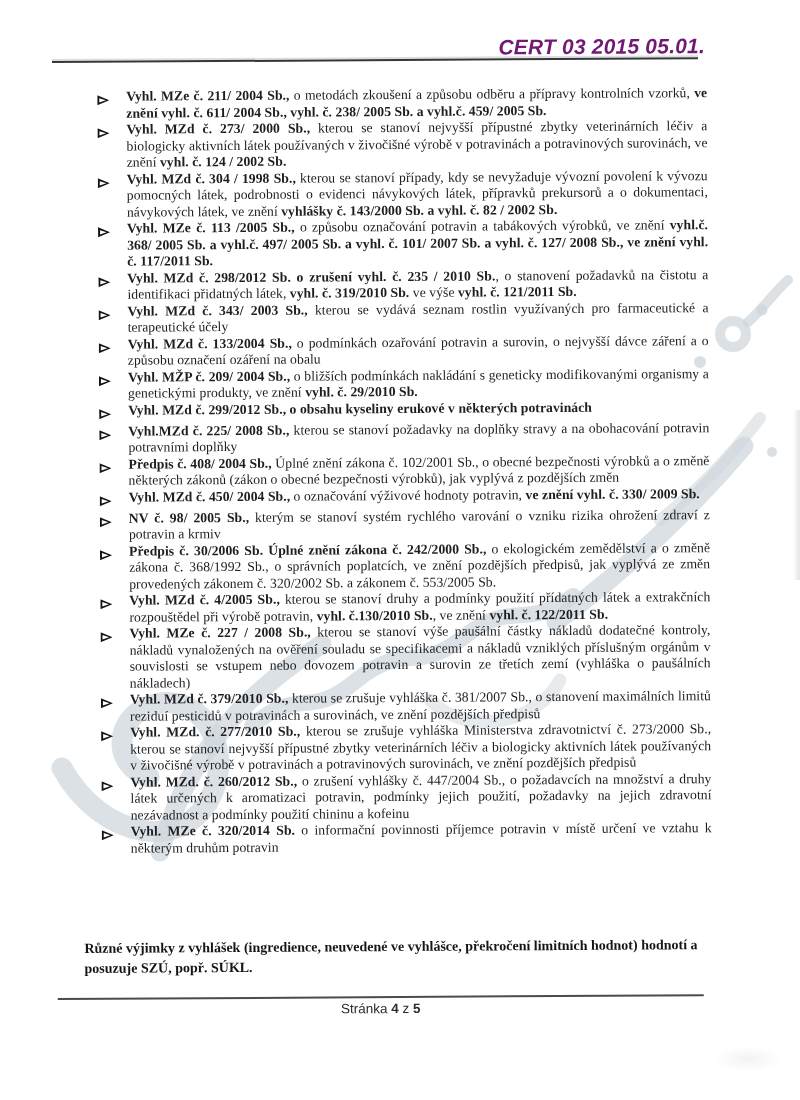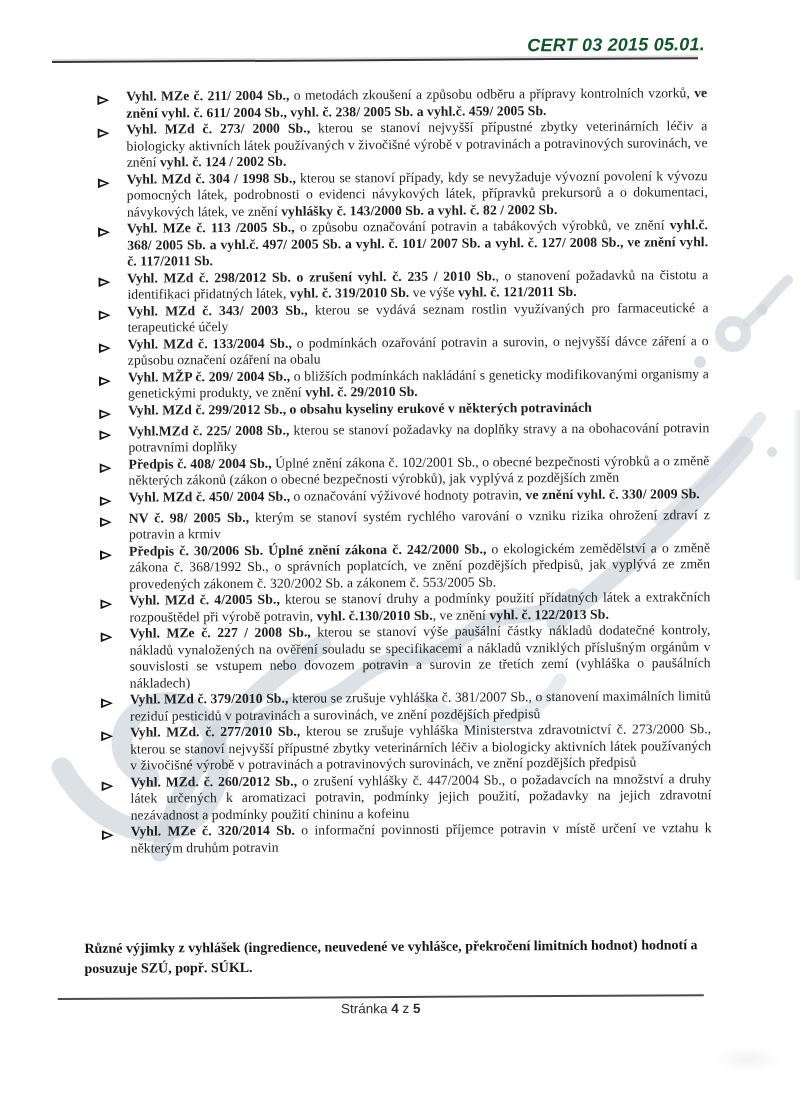--- a/index.html
+++ b/index.html
@@ -29,22 +29,22 @@
   
   .tilt {
     position:absolute; inset:0; z-index:1;
     transform:rotate(-0.35deg);
     transform-origin:400px 550px;
   }
   .doc-code {
     position:absolute; top:36px; right:92px;
     font-family:"Liberation Sans","DejaVu Sans",sans-serif;
     font-style:italic; font-weight:bold;
-    font-size:18px; letter-spacing:.2px;
-    color:#14532d;
+    font-size:21px; letter-spacing:.2px;
+    color:#701a75;
   }
   .hrule {
     position:absolute; top:59px; left:55px; width:646px; height:2px;
     background:#36373b;
     box-shadow:0 -2px 0 rgba(70,70,72,.18);
   }
   .list {
     position:absolute; top:87px; left:100px; width:610px;
   }
   .item { display:flex; }
@@ -199,21 +199,21 @@
             <polygon points="0,0.5 12,5.5 0,10.5" fill="#141414"></polygon>
             <polygon points="2,3.3 8.6,5.5 2,7.7" fill="#ffffff"></polygon>
           </svg></span>
     <span class="itext"><span class="b">Předpis č. 30/2006 Sb. Úplné znění zákona č. 242/2000 Sb., </span><span>o ekologickém zemědělství a o změně zákona č. 368/1992 Sb., o správních poplatcích, ve znění pozdějších předpisů, jak vyplývá ze změn provedených zákonem č. 320/2002 Sb. a zákonem č. 553/2005 Sb.</span></span>
   </div>
       <div class="item">
     <span class="bullet"><svg width="12" height="11" viewBox="0 0 12 11" aria-hidden="true">
             <polygon points="0,0.5 12,5.5 0,10.5" fill="#141414"></polygon>
             <polygon points="2,3.3 8.6,5.5 2,7.7" fill="#ffffff"></polygon>
           </svg></span>
-    <span class="itext"><span class="b">Vyhl. MZd č. 4/2005 Sb., </span><span>kterou se stanoví druhy a podmínky použití přídatných látek a extrakčních rozpouštědel při výrobě potravin, </span><span class="b">vyhl. č.130/2010 Sb.</span><span>, ve znění </span><span class="b">vyhl. č. 122/2013 Sb.</span></span>
+    <span class="itext"><span class="b">Vyhl. MZd č. 4/2005 Sb., </span><span>kterou se stanoví druhy a podmínky použití přídatných látek a extrakčních rozpouštědel při výrobě potravin, </span><span class="b">vyhl. č.130/2010 Sb.</span><span>, ve znění </span><span class="b">vyhl. č. 122/2011 Sb.</span></span>
   </div>
       <div class="item">
     <span class="bullet"><svg width="12" height="11" viewBox="0 0 12 11" aria-hidden="true">
             <polygon points="0,0.5 12,5.5 0,10.5" fill="#141414"></polygon>
             <polygon points="2,3.3 8.6,5.5 2,7.7" fill="#ffffff"></polygon>
           </svg></span>
     <span class="itext"><span class="b">Vyhl. MZe č. 227 / 2008 Sb., </span><span>kterou se stanoví výše paušální částky nákladů dodatečné kontroly, nákladů vynaložených na ověření souladu se specifikacemi a nákladů vzniklých příslušným orgánům v souvislosti se vstupem nebo dovozem potravin a surovin ze třetích zemí (vyhláška o paušálních nákladech)</span></span>
   </div>
       <div class="item">
     <span class="bullet"><svg width="12" height="11" viewBox="0 0 12 11" aria-hidden="true">

